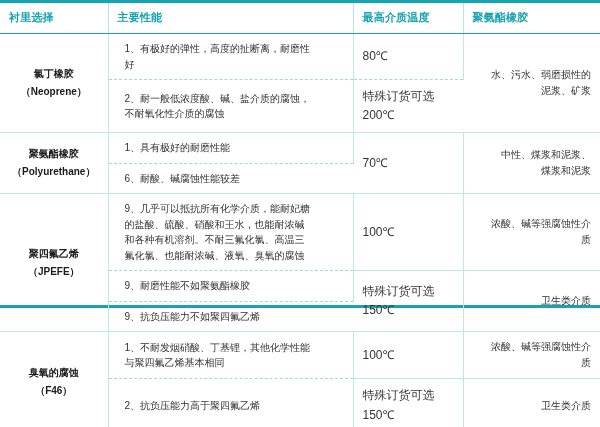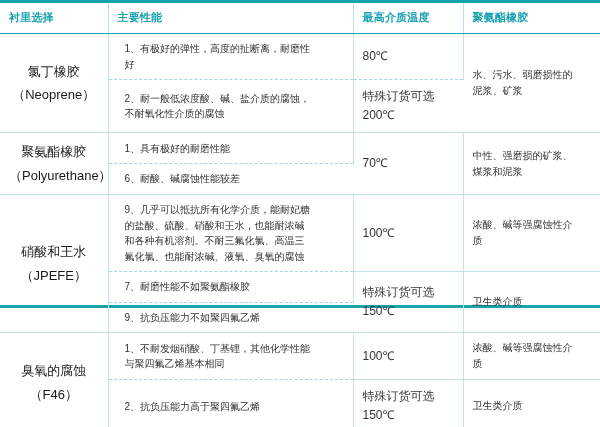--- a/index.html
+++ b/index.html
@@ -51,38 +51,38 @@
     vertical-align: middle;
     padding: 7px 9px;
     border-right: 1px solid #bfe5e8;
     border-bottom: 1px solid #bfe5e8;
     line-height: 1.55;
   }
   tbody td:last-child { border-right: none; }
 
   td.name {
     text-align: center;
-    font-weight: normal;
+    font-weight: bold;
     color: #1a1a1a;
-    font-size: 13px;
+    font-size: 10px;
     line-height: 1.8;
   }
   td.props {
     text-align: left;
     color: #333;
     font-size: 10px;
     padding-left: 16px;
   }
   td.temp {
     color: #333;
     font-size: 12px;
     line-height: 1.6;
   }
   td.scope {
-    text-align: left;
+    text-align: right;
     color: #333;
     font-size: 10px;
     line-height: 1.6;
   }
   .dashed-bottom { border-bottom: 1px dashed #9fd9de !important; }
   .solid-bottom { border-bottom: 1px solid #bfe5e8 !important; }
   .lastrow td { border-bottom: none !important; }
   .sub { display:block; }
 </style>
 </head>
@@ -139,52 +139,52 @@
           <span class="sub">聚氨酯橡胶</span>
           <span class="sub">（Polyurethane）</span>
         </td>
         <td class="props dashed-bottom">
           <span class="sub">1、具有极好的耐磨性能</span>
         </td>
         <td class="temp" rowspan="2">
           <span class="sub">70℃</span>
         </td>
         <td class="scope" rowspan="2">
-          <span class="sub">中性、强磨损的矿浆、</span>
+          <span class="sub">中性、煤浆和泥浆、</span>
           <span class="sub">煤浆和泥浆</span>
         </td>
       </tr>
       <tr>
         <td class="props">
           <span class="sub">6、耐酸、碱腐蚀性能较差</span>
         </td>
       </tr>
 
       <tr>
         <td class="name" rowspan="3">
-          <span class="sub">硝酸和王水</span>
+          <span class="sub">聚四氟乙烯</span>
           <span class="sub">（JPEFE）</span>
         </td>
         <td class="props dashed-bottom">
           <span class="sub">9、几乎可以抵抗所有化学介质，能耐妃糖</span>
           <span class="sub">的盐酸、硫酸、硝酸和王水，也能耐浓碱</span>
           <span class="sub">和各种有机溶剂。不耐三氟化氯、高温三</span>
           <span class="sub">氟化氯、也能耐浓碱、液氧、臭氧的腐蚀</span>
         </td>
         <td class="temp solid-bottom">
           <span class="sub">100℃</span>
         </td>
         <td class="scope solid-bottom">
           <span class="sub">浓酸、碱等强腐蚀性介</span>
           <span class="sub">质</span>
         </td>
       </tr>
       <tr>
         <td class="props dashed-bottom">
-          <span class="sub">7、耐磨性能不如聚氨酯橡胶</span>
+          <span class="sub">9、耐磨性能不如聚氨酯橡胶</span>
         </td>
         <td class="temp" rowspan="2">
           <span class="sub">特殊订货可选</span>
           <span class="sub">150℃</span>
         </td>
         <td class="scope" rowspan="2">
           <span class="sub">卫生类介质</span>
         </td>
       </tr>
       <tr>

